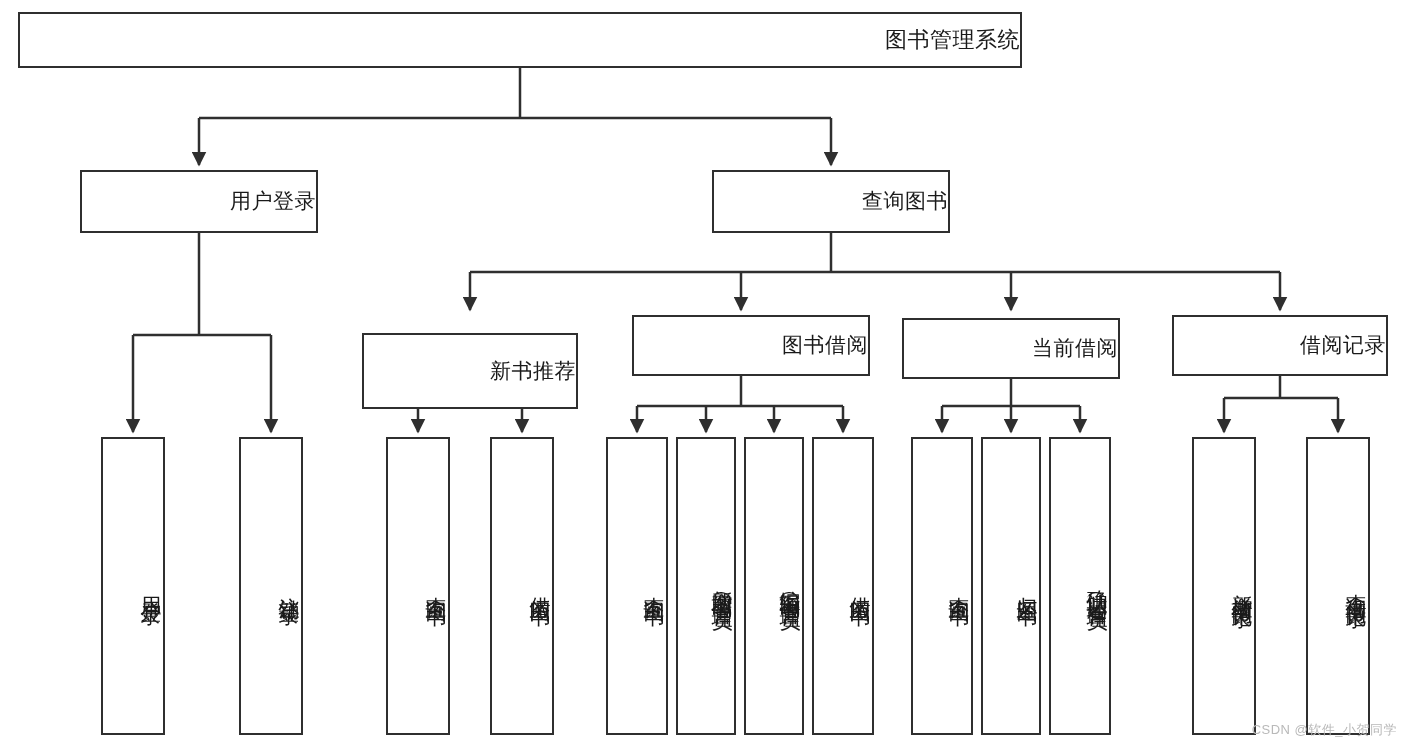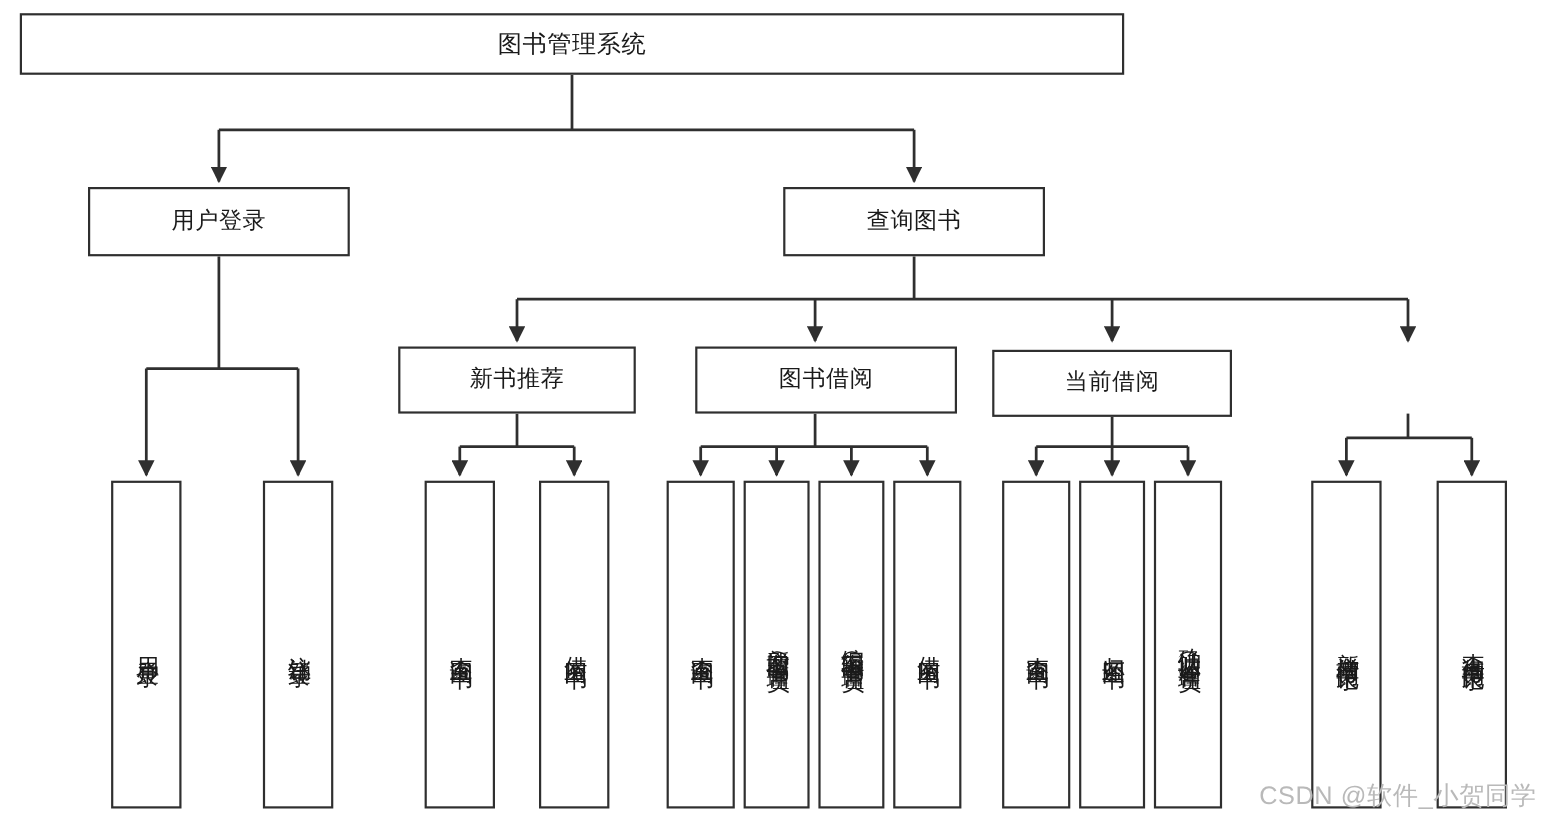--- a/index.html
+++ b/index.html
@@ -24,21 +24,21 @@
     width: 1405px;
     height: 747px;
   }
   .node {
     position: absolute;
     box-sizing: border-box;
     border: 2px solid #2f2f2f;
     background: #ffffff;
     display: flex;
     align-items: center;
-    justify-content: center;
+    justify-content: flex-end;
     color: #1a1a1a;
   }
   .node-label {
     display: block;
     text-align: center;
     line-height: 1.18;
     letter-spacing: 0.5px;
     color: #1a1a1a;
   }
   .node.horizontal .node-label {
@@ -52,21 +52,21 @@
     letter-spacing: 3px;
     max-height: 278px;
   }
   .node.root .node-label {
     font-size: 22px;
   }
   .watermark {
     position: absolute;
     right: 8px;
     bottom: 8px;
-    font-size: 23px;
+    font-size: 13px;
     color: #b9b9b9;
     white-space: nowrap;
     letter-spacing: 0.5px;
     pointer-events: none;
   }
 </style>
 </head>
 <body>
 
 <div id="diagram-root">
@@ -125,28 +125,31 @@
     <span class="node-label">图书管理系统</span>
   </div>
 
   <div class="node horizontal" style="left:80px; top:170px; width:238px; height:63px;">
     <span class="node-label">用户登录</span>
   </div>
   <div class="node horizontal" style="left:712px; top:170px; width:238px; height:63px;">
     <span class="node-label">查询图书</span>
   </div>
 
-  <div class="node horizontal" style="left:362px; top:315px; width:216px; height:61px;">
+  <div class="node horizontal" style="left:362px; top:333px; width:216px; height:76px;">
     <span class="node-label">新书推荐</span>
   </div>
   <div class="node horizontal" style="left:632px; top:315px; width:238px; height:61px;">
     <span class="node-label">图书借阅</span>
   </div>
   <div class="node horizontal" style="left:902px; top:318px; width:218px; height:61px;">
     <span class="node-label">当前借阅</span>
+  </div>
+  <div class="node horizontal" style="left:1172px; top:315px; width:216px; height:61px;">
+    <span class="node-label">借阅记录</span>
   </div>
 
   <div class="node vertical" style="left:101px; top:437px; width:64px; height:298px;">
     <span class="node-label">用户登录</span>
   </div>
   <div class="node vertical" style="left:239px; top:437px; width:64px; height:298px;">
     <span class="node-label">注销登录</span>
   </div>
 
   <div class="node vertical" style="left:386px; top:437px; width:64px; height:298px;">

